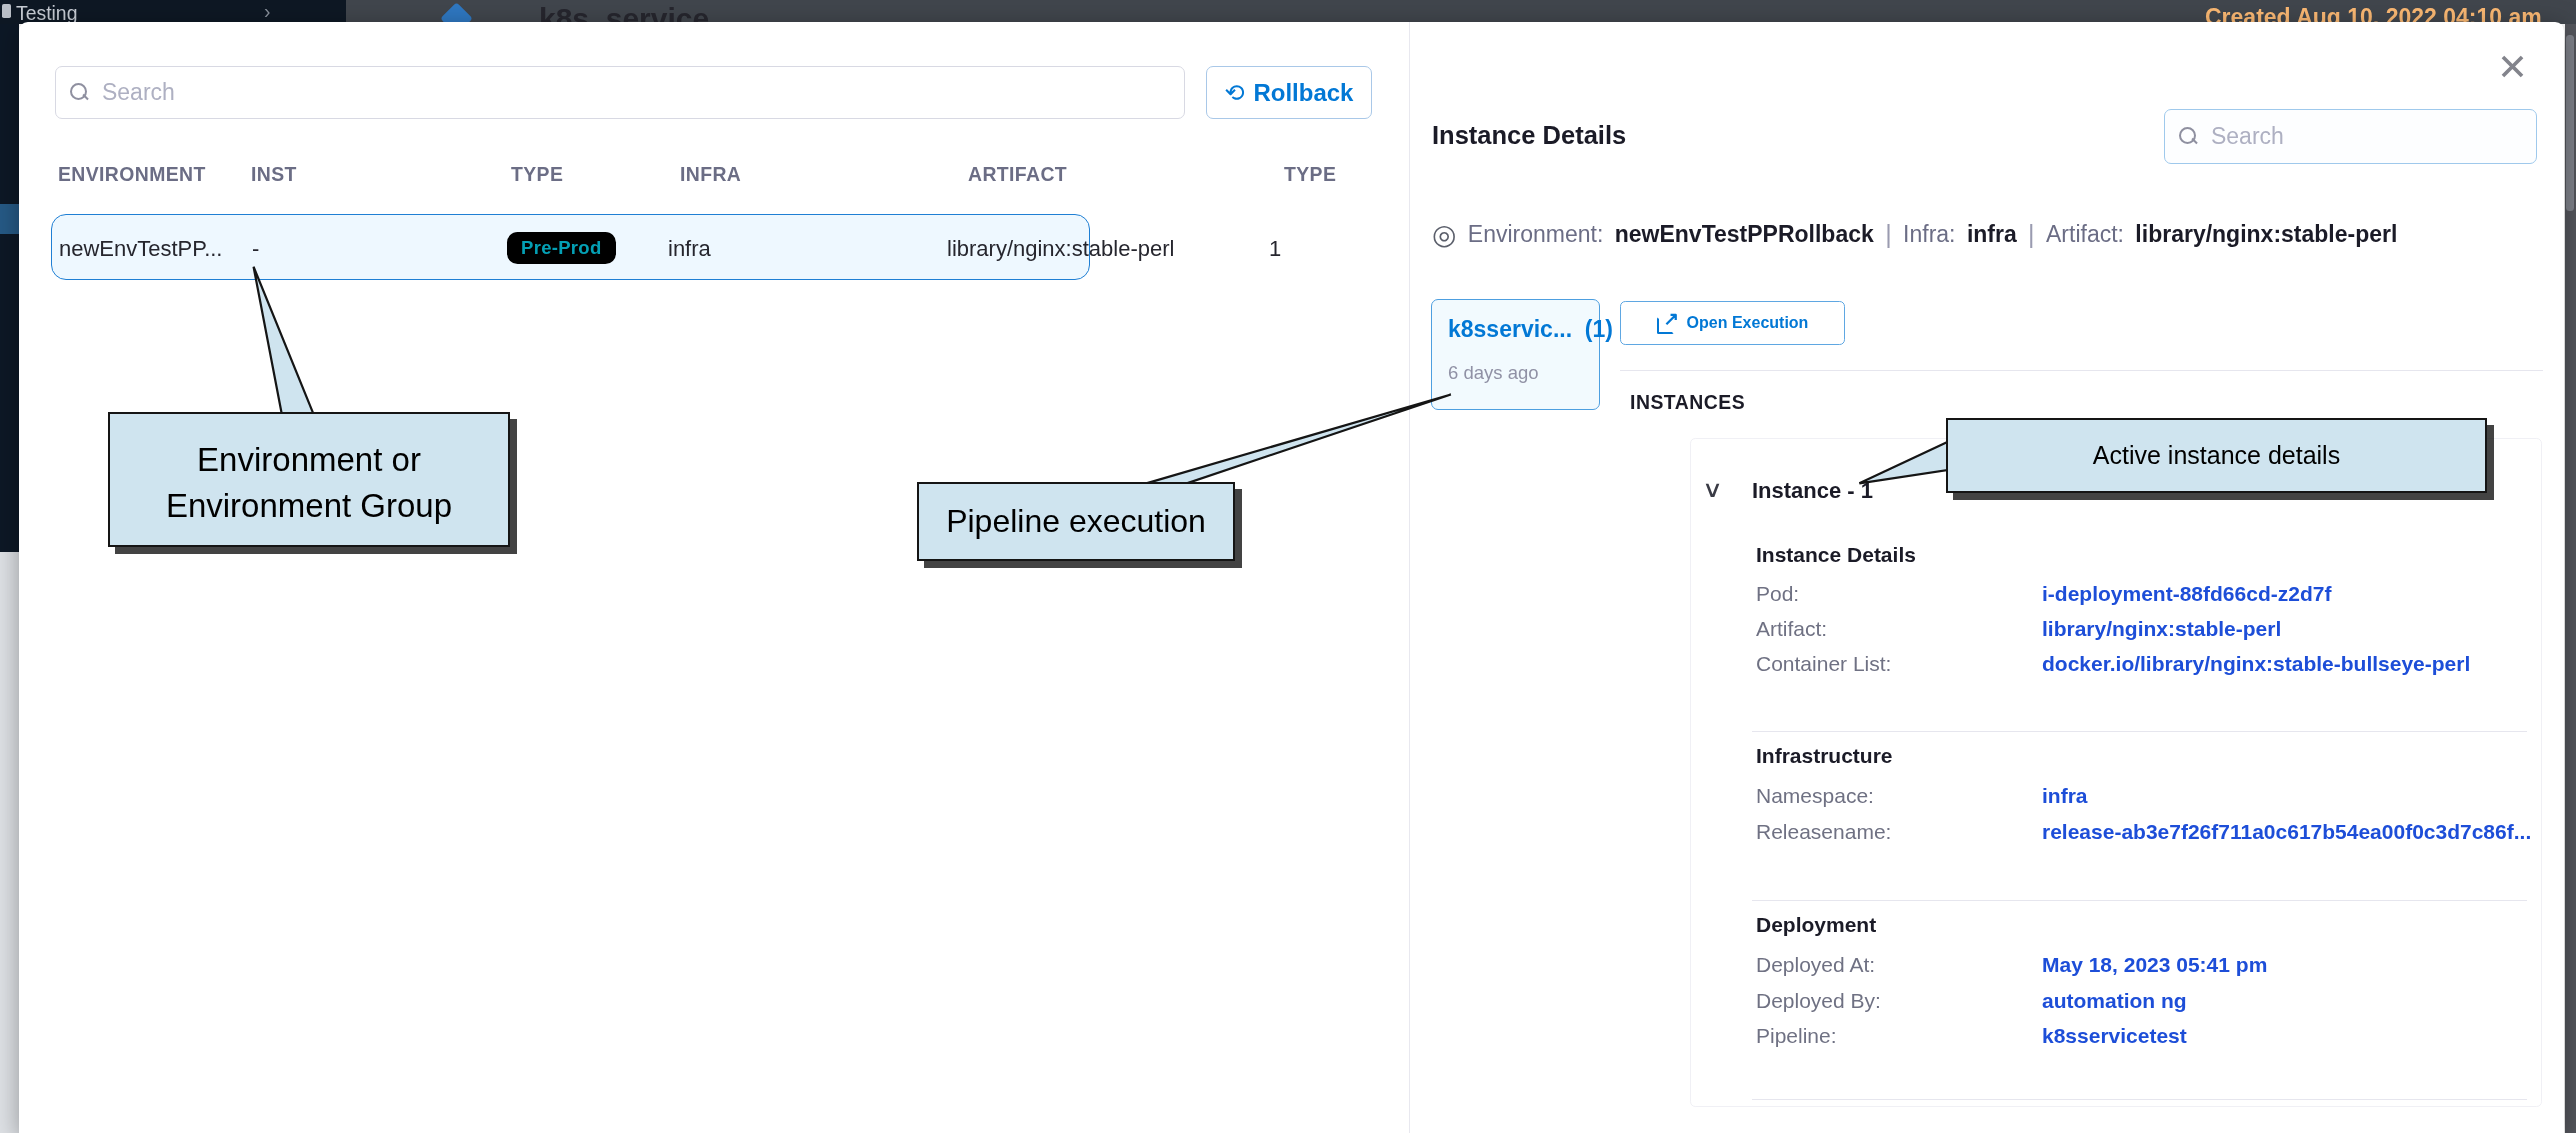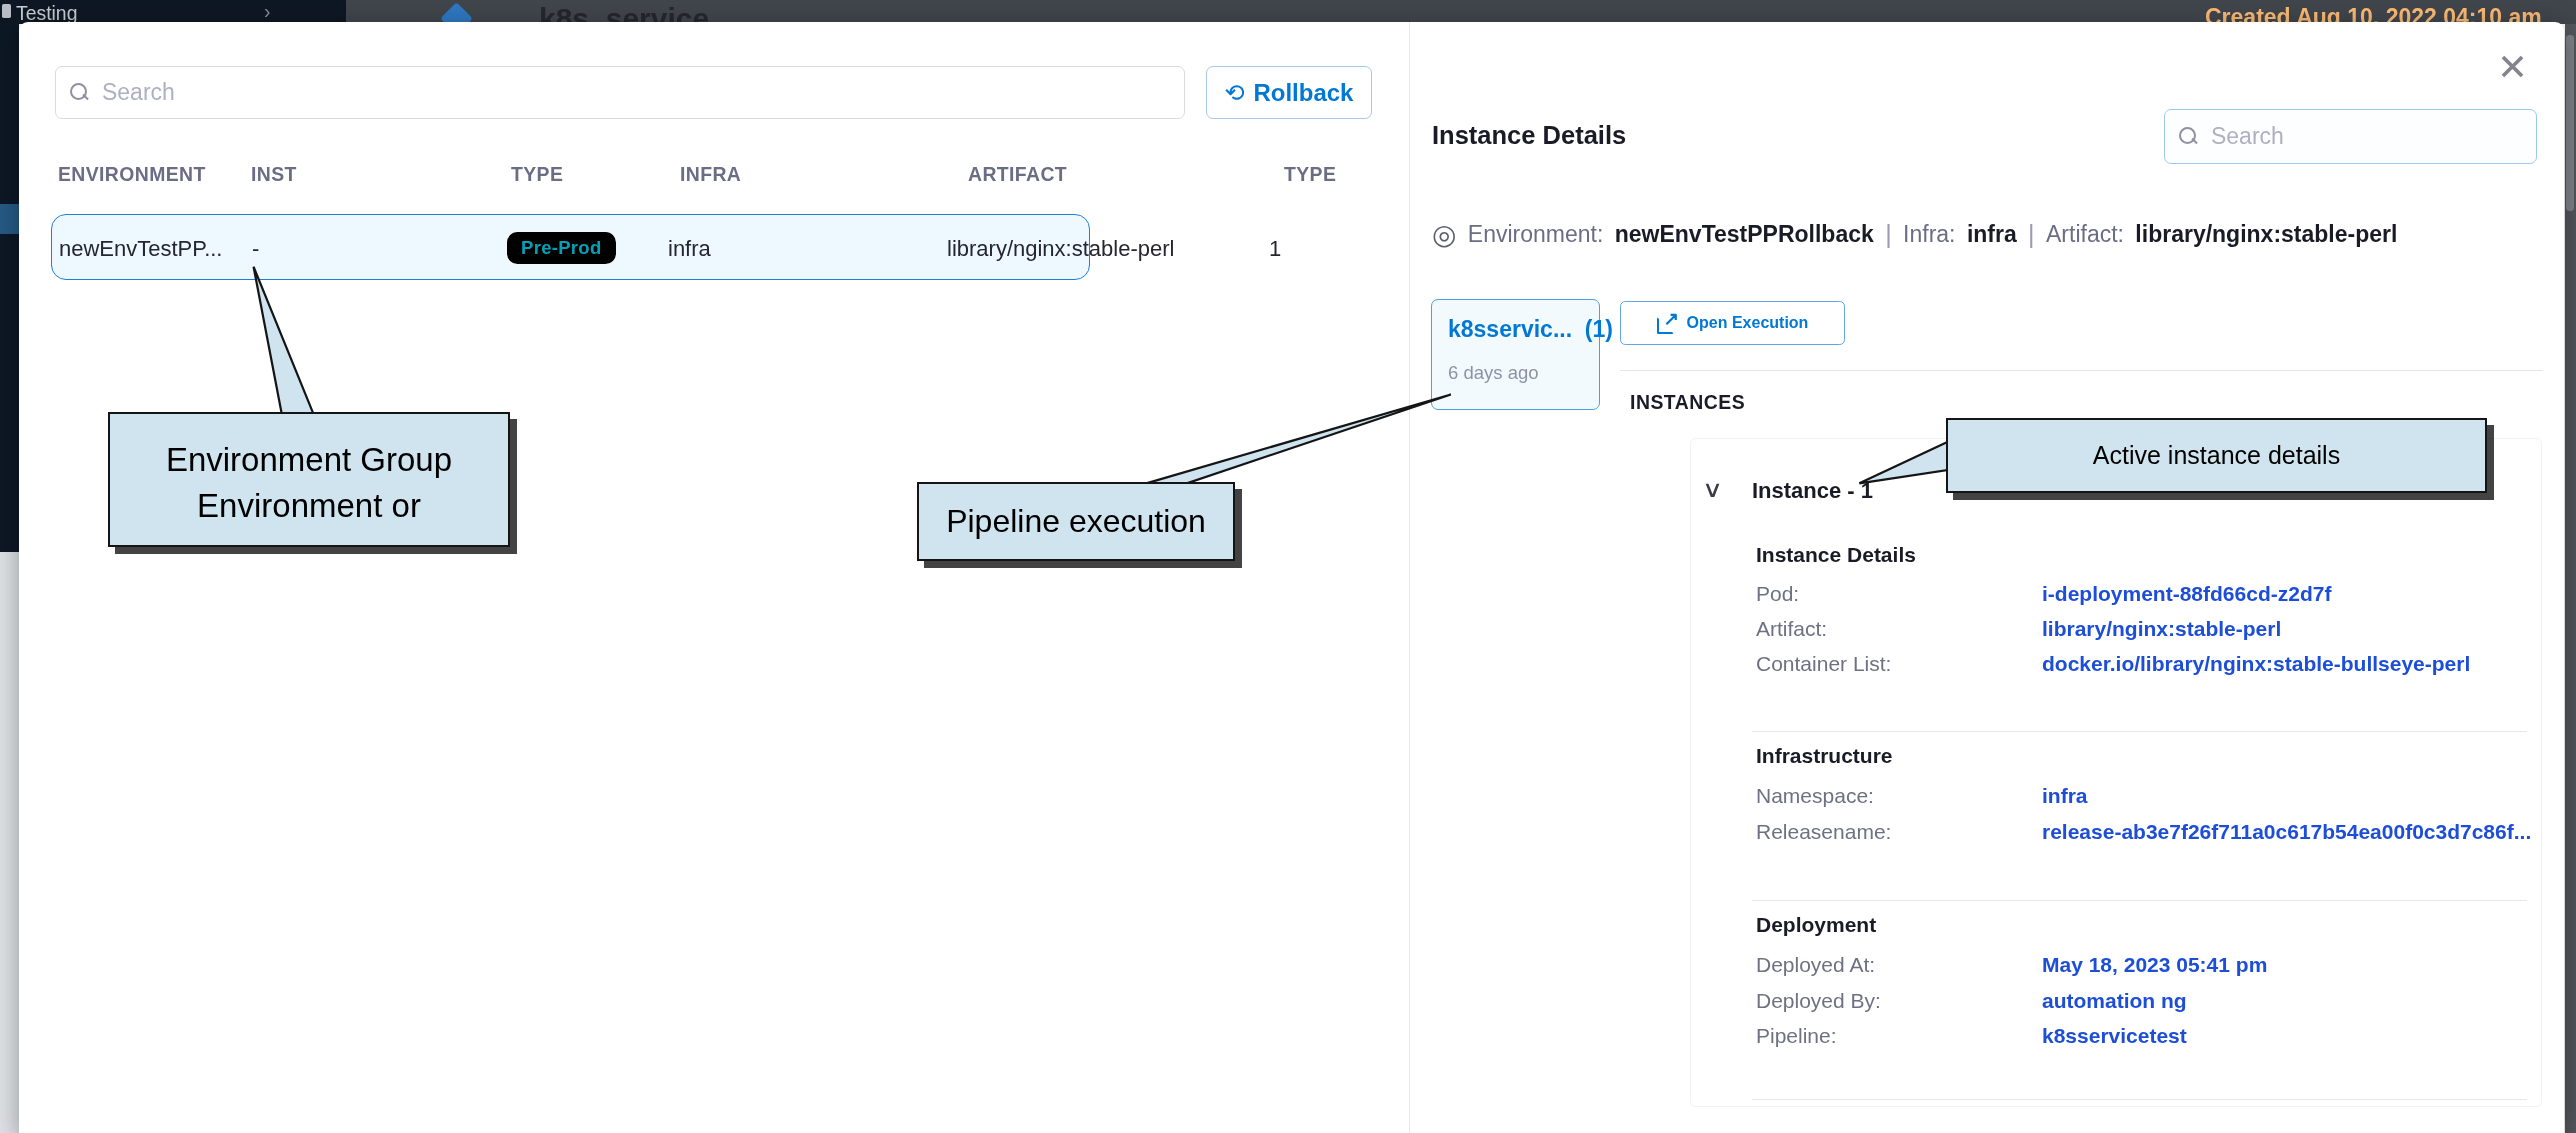--- a/index.html
+++ b/index.html
@@ -199,20 +199,20 @@
   <span class="abs z f-lab" style="left:1756px;top:1024px;">Pipeline:</span>
   <span class="abs z f-val" style="left:2042px;top:1024px;">k8sservicetest</span>
   <div class="abs z hdiv" style="left:1752px;top:1099px;width:775px;"></div>
 
   <svg class="abs tails" viewBox="0 0 2926 1288">
     <polygon points="288,303 320,470 356,470" fill="#cfe4ef" stroke="#151515" stroke-width="2.5"></polygon>
     <polygon points="1648,448 1302,549 1348,549" fill="#cfe4ef" stroke="#151515" stroke-width="2.5"></polygon>
     <polygon points="2112,549 2212,502 2212,534" fill="#cfe4ef" stroke="#151515" stroke-width="2.5"></polygon>
   </svg>
   <div class="abs callout co1">
+    <div>Environment or</div>
     <div>Environment Group</div>
-    <div>Environment or</div>
   </div>
   <div class="abs callout co2">Pipeline execution</div>
   <div class="abs callout co3">Active instance details</div>
 
 </div>
 
 
 </body></html>

